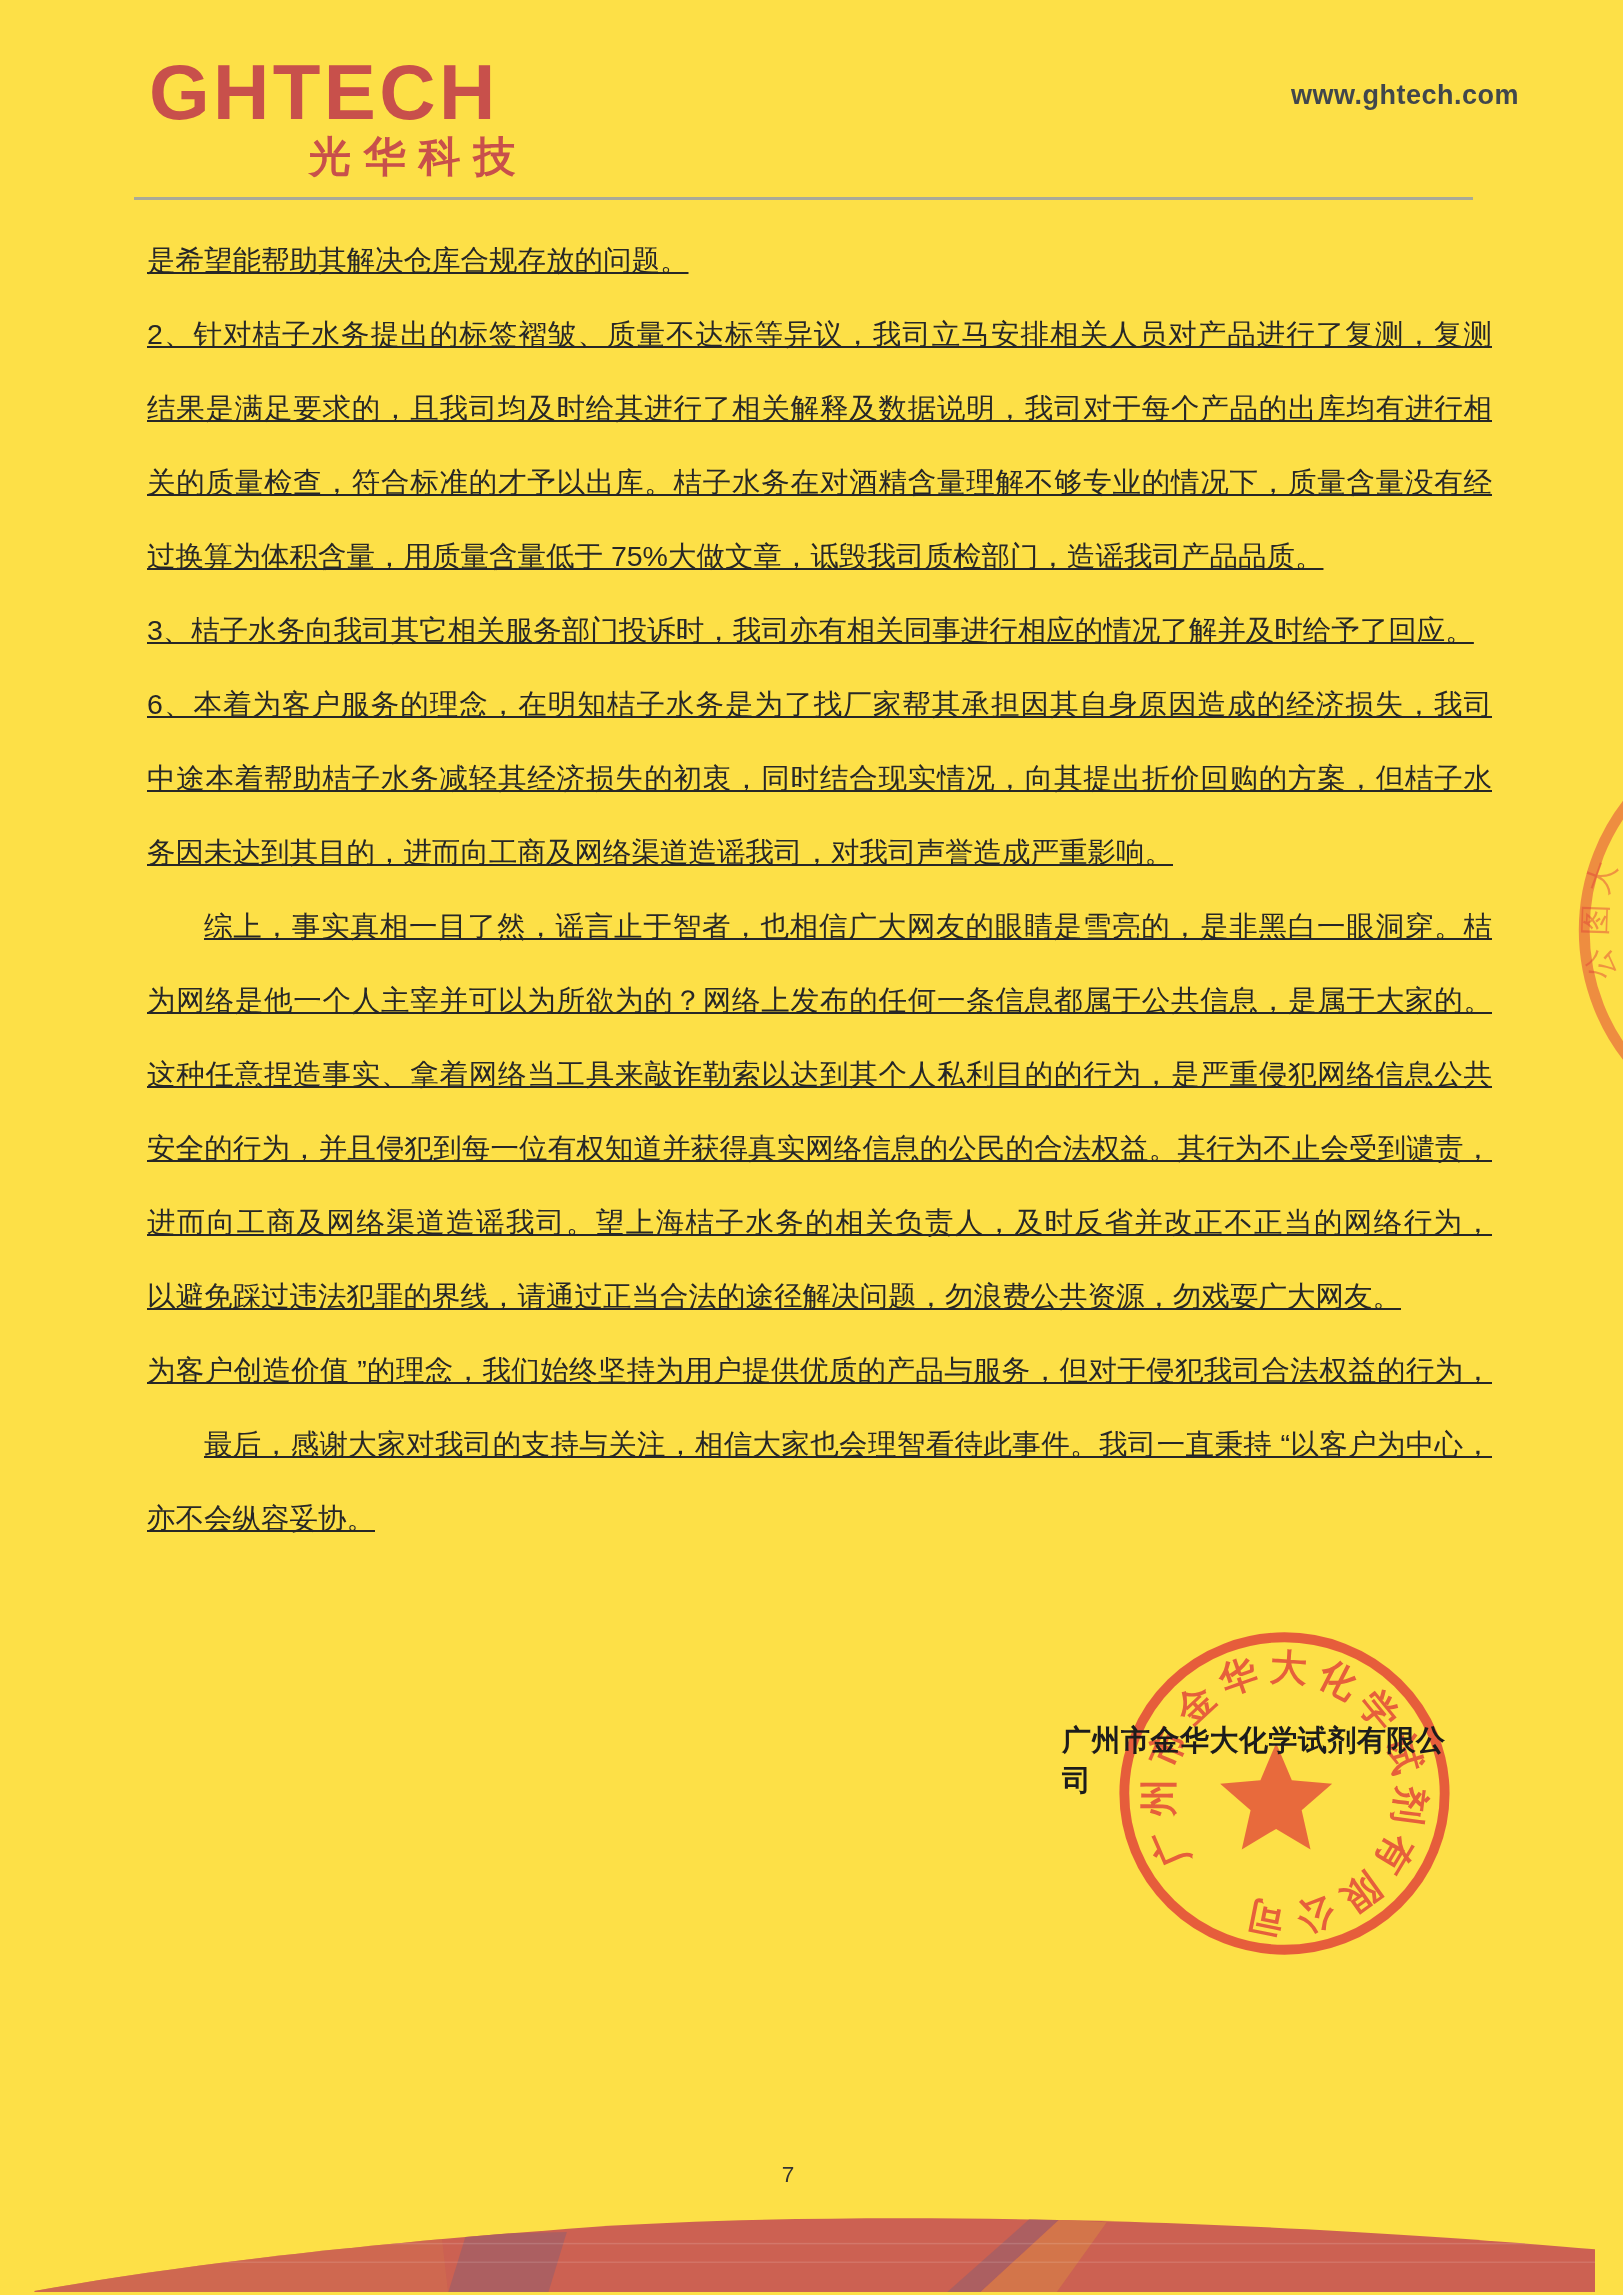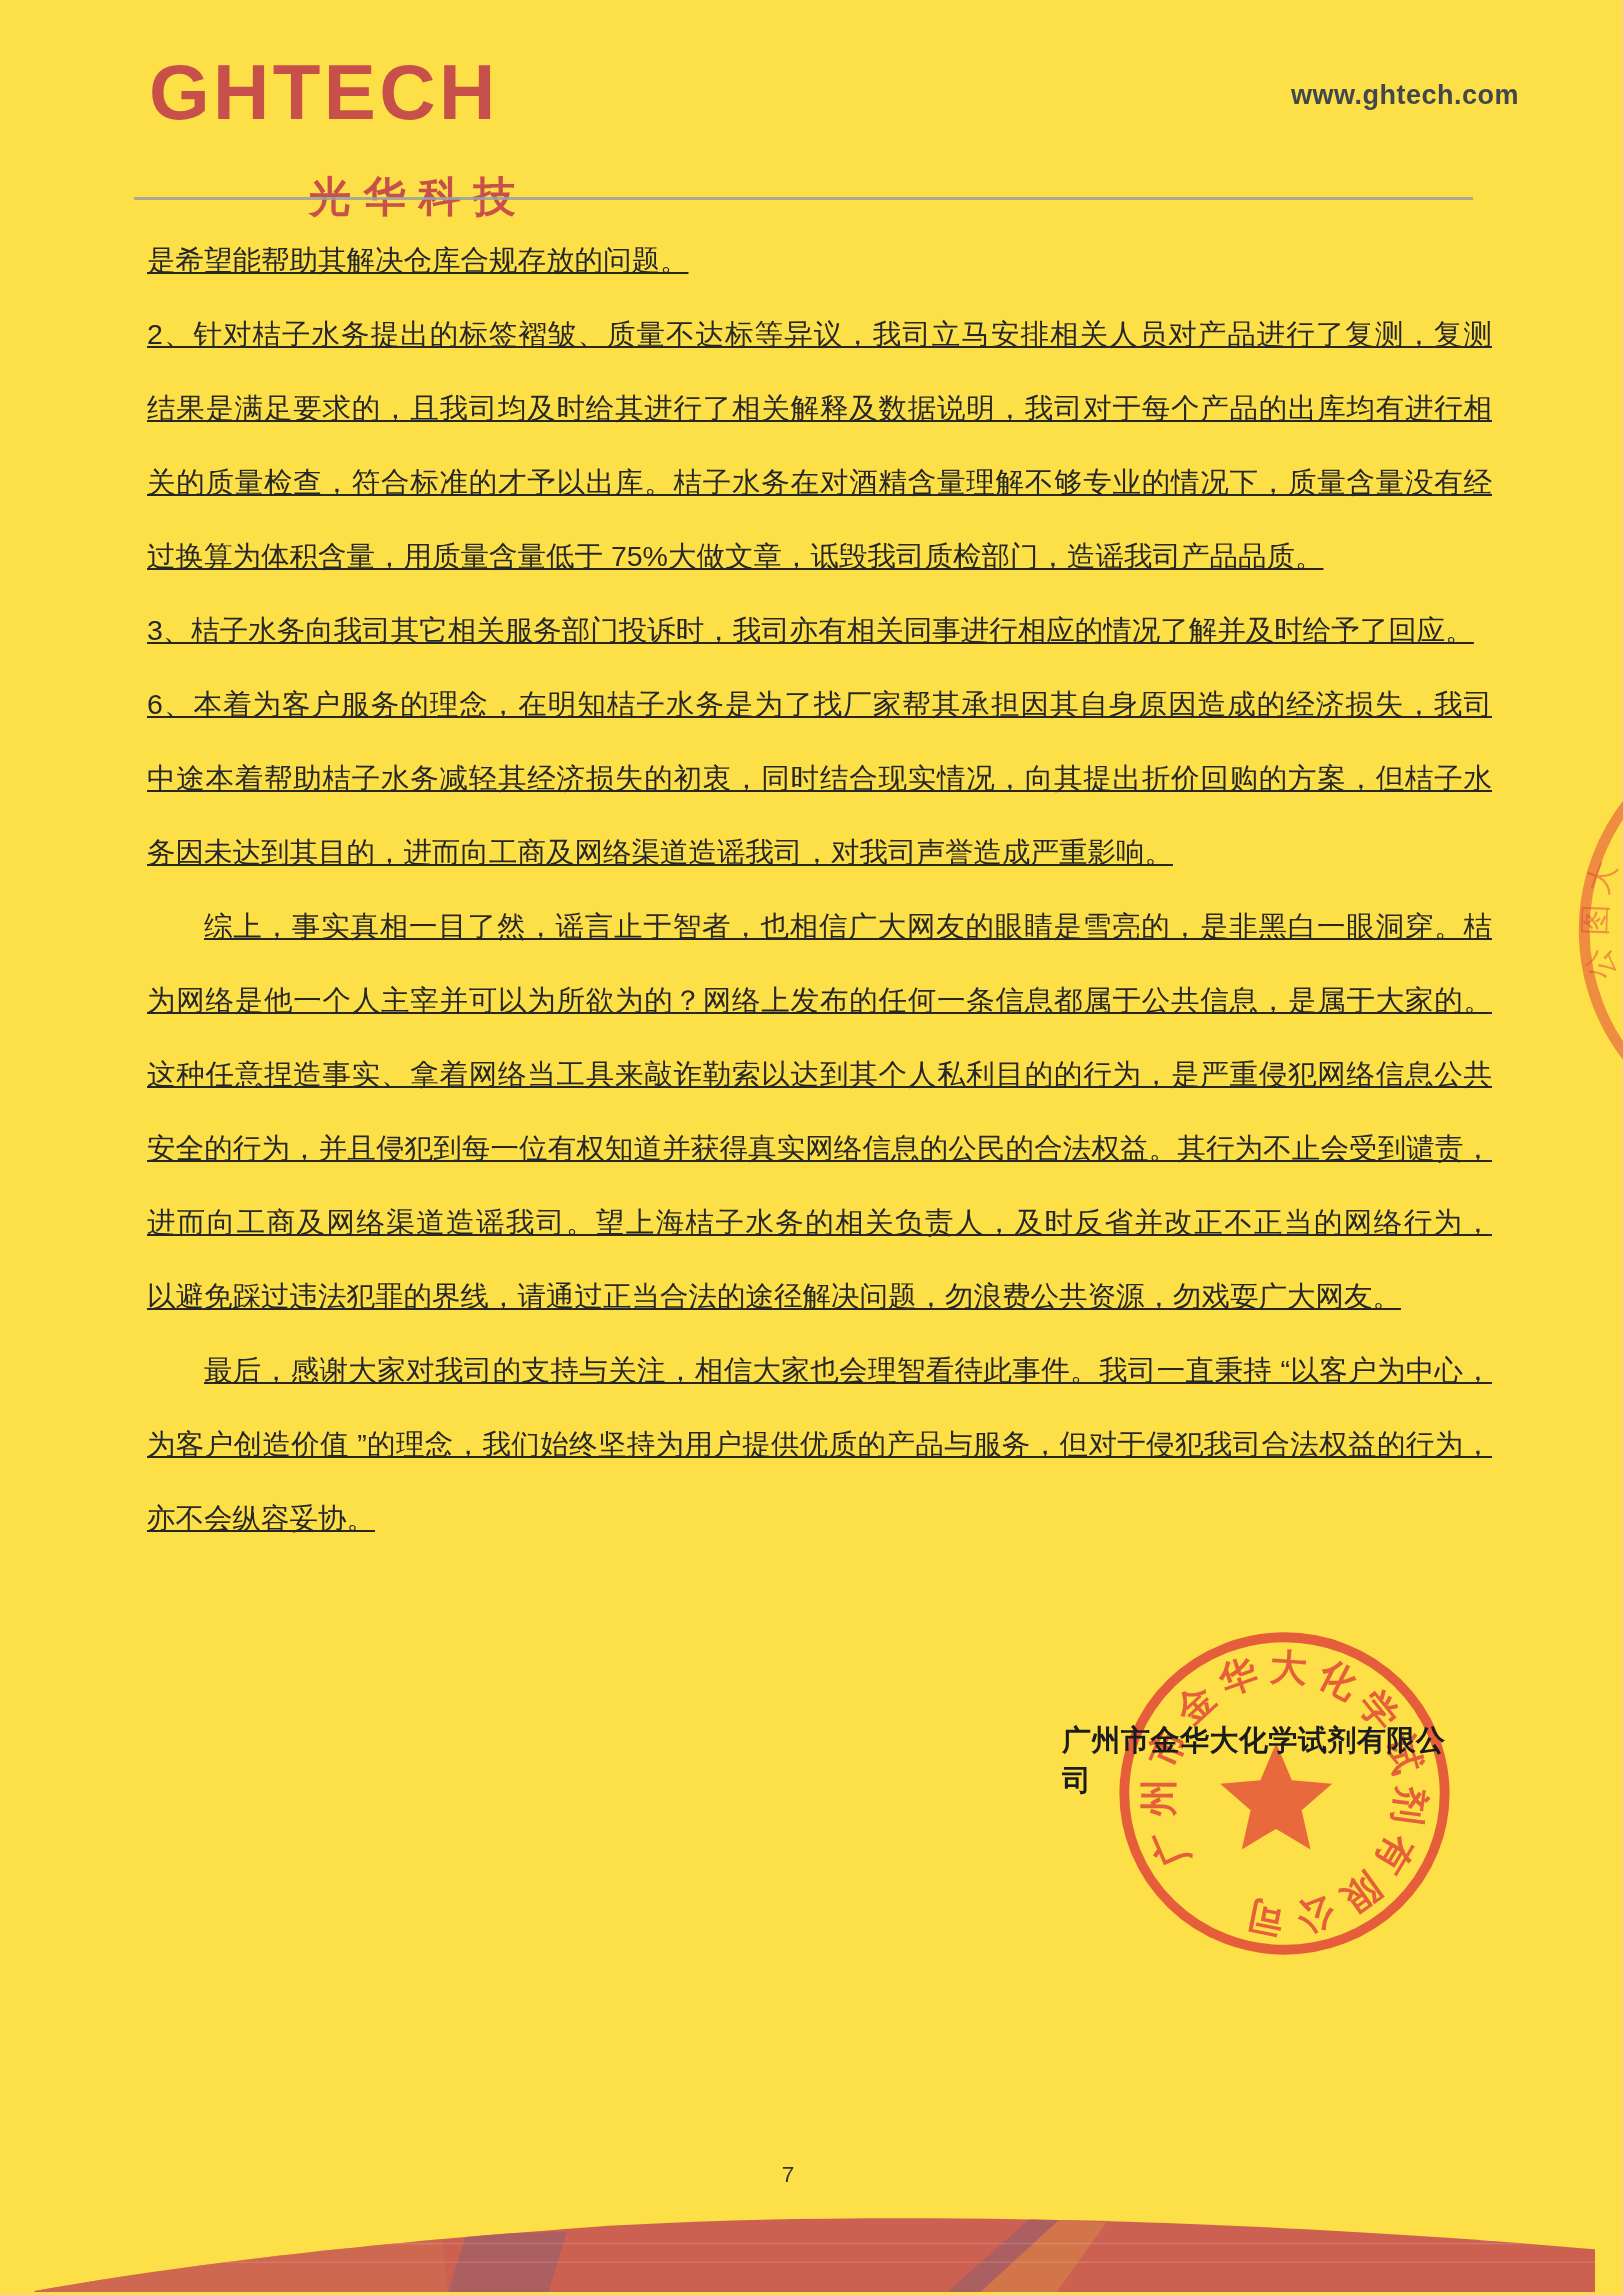--- a/index.html
+++ b/index.html
@@ -13,21 +13,20 @@
   
   .logo-primary{
     position:absolute;left:149px;top:47px;
     font-size:78px;font-weight:700;letter-spacing:3.4px;
     color:#c8504b;
   }
   .logo-secondary{
     position:absolute;left:309px;top:129px;
     font-size:42px;font-weight:700;letter-spacing:12.8px;
     color:#c8504b;
-    margin-top:40px;
   }
   .website{
     position:absolute;left:1291px;top:80px;
     font-size:27px;font-weight:700;color:#41474c;letter-spacing:0.5px;
   }
   .header-rule{
     position:absolute;left:134px;top:197px;width:1339px;height:2.5px;
     background:#9aa0a4;opacity:.85;
   }
   
@@ -82,22 +81,22 @@
       <div class="line">3、桔子水务向我司其它相关服务部门投诉时，我司亦有相关同事进行相应的情况了解并及时给予了回应。</div>
       <div class="line j">6、本着为客户服务的理念，在明知桔子水务是为了找厂家帮其承担因其自身原因造成的经济损失，我司</div>
       <div class="line j">中途本着帮助桔子水务减轻其经济损失的初衷，同时结合现实情况，向其提出折价回购的方案，但桔子水</div>
       <div class="line">务因未达到其目的，进而向工商及网络渠道造谣我司，对我司声誉造成严重影响。</div>
       <div class="line j ind">综上，事实真相一目了然，谣言止于智者，也相信广大网友的眼睛是雪亮的，是非黑白一眼洞穿。桔</div>
       <div class="line j">为网络是他一个人主宰并可以为所欲为的？网络上发布的任何一条信息都属于公共信息，是属于大家的。</div>
       <div class="line j">这种任意捏造事实、拿着网络当工具来敲诈勒索以达到其个人私利目的的行为，是严重侵犯网络信息公共</div>
       <div class="line j">安全的行为，并且侵犯到每一位有权知道并获得真实网络信息的公民的合法权益。其行为不止会受到谴责，</div>
       <div class="line j">进而向工商及网络渠道造谣我司。望上海桔子水务的相关负责人，及时反省并改正不正当的网络行为，</div>
       <div class="line">以避免踩过违法犯罪的界线，请通过正当合法的途径解决问题，勿浪费公共资源，勿戏耍广大网友。</div>
+      <div class="line j">为客户创造价值 ”的理念，我们始终坚持为用户提供优质的产品与服务，但对于侵犯我司合法权益的行为，</div>
       <div class="line j ind">最后，感谢大家对我司的支持与关注，相信大家也会理智看待此事件。我司一直秉持 “以客户为中心，</div>
-      <div class="line j">为客户创造价值 ”的理念，我们始终坚持为用户提供优质的产品与服务，但对于侵犯我司合法权益的行为，</div>
       <div class="line">亦不会纵容妥协。</div>
     </div>
 
   <svg class="side-seal-svg" width="82" height="275" viewBox="0 0 167 560">
     <circle cx="508" cy="296" r="420" fill="none" stroke="#e2493a" stroke-width="22" opacity="0.55"></circle>
     <text x="96" y="218" font-size="64" fill="#e2493a" opacity="0.5" transform="rotate(-70 120 196)">大</text>
     <text x="84" y="302" font-size="64" fill="#e2493a" opacity="0.5" transform="rotate(-88 110 280)">图</text>
     <text x="96" y="392" font-size="64" fill="#e2493a" opacity="0.5" transform="rotate(-106 122 370)">公</text>
   </svg>
 

